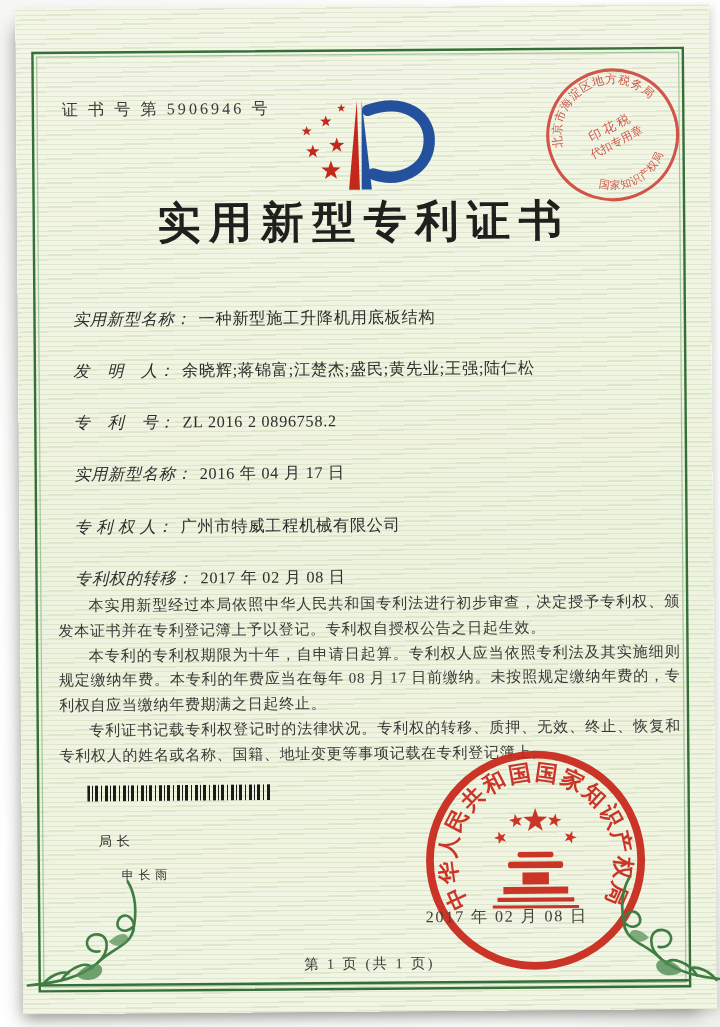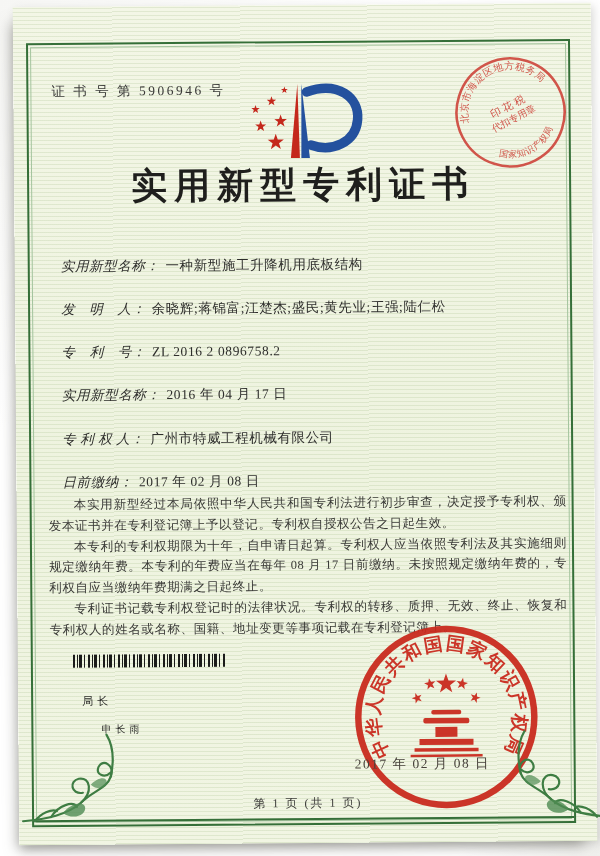--- a/index.html
+++ b/index.html
@@ -82,21 +82,21 @@
     <div class="abs field f2">
       <span class="lbl">专　利　号：</span><span>ZL 2016 2 0896758.2</span>
     </div>
     <div class="abs field f3">
       <span class="lbl">实用新型名称：</span><span>2016 年 04 月 17 日</span>
     </div>
     <div class="abs field f4">
       <span class="lbl">专 利 权 人：</span><span>广州市特威工程机械有限公司</span>
     </div>
     <div class="abs field f5">
-      <span class="lbl">日前缴纳：</span><span>2017 年 02 月 08 日</span>
+      <span class="lbl">专利权的转移：</span><span>2017 年 02 月 08 日</span>
     </div>
 
     <div class="abs paras">
       <p>本实用新型经过本局依照中华人民共和国专利法进行初步审查，决定授予专利权、颁发本证书并在专利登记簿上予以登记。专利权自授权公告之日起生效。</p>
       <p>本专利的专利权期限为十年，自申请日起算。专利权人应当依照专利法及其实施细则规定缴纳年费。本专利的年费应当在每年 08 月 17 日前缴纳。未按照规定缴纳年费的，专利权自应当缴纳年费期满之日起终止。</p>
       <p>专利证书记载专利权登记时的法律状况。专利权的转移、质押、无效、终止、恢复和专利权人的姓名或名称、国籍、地址变更等事项记载在专利登记簿上。</p>
     </div>
 
     <div class="abs barcode"></div>
 

